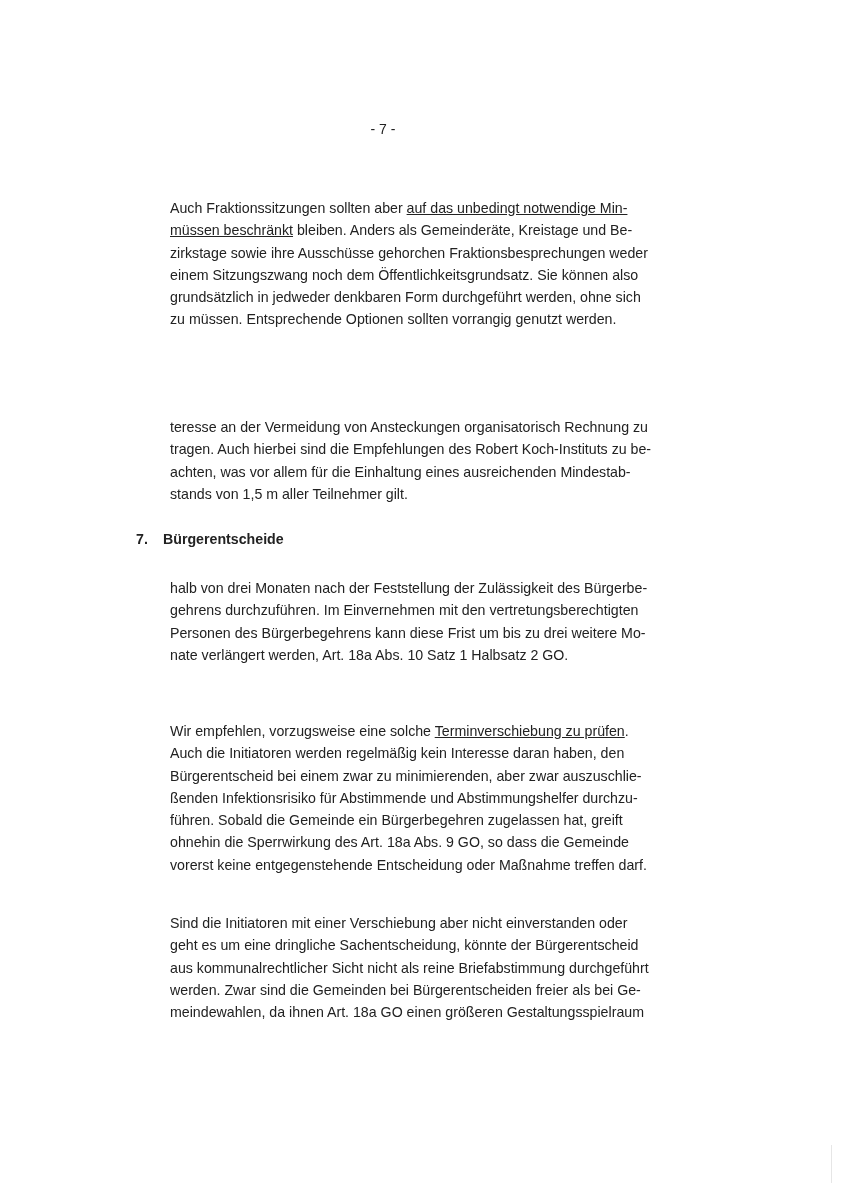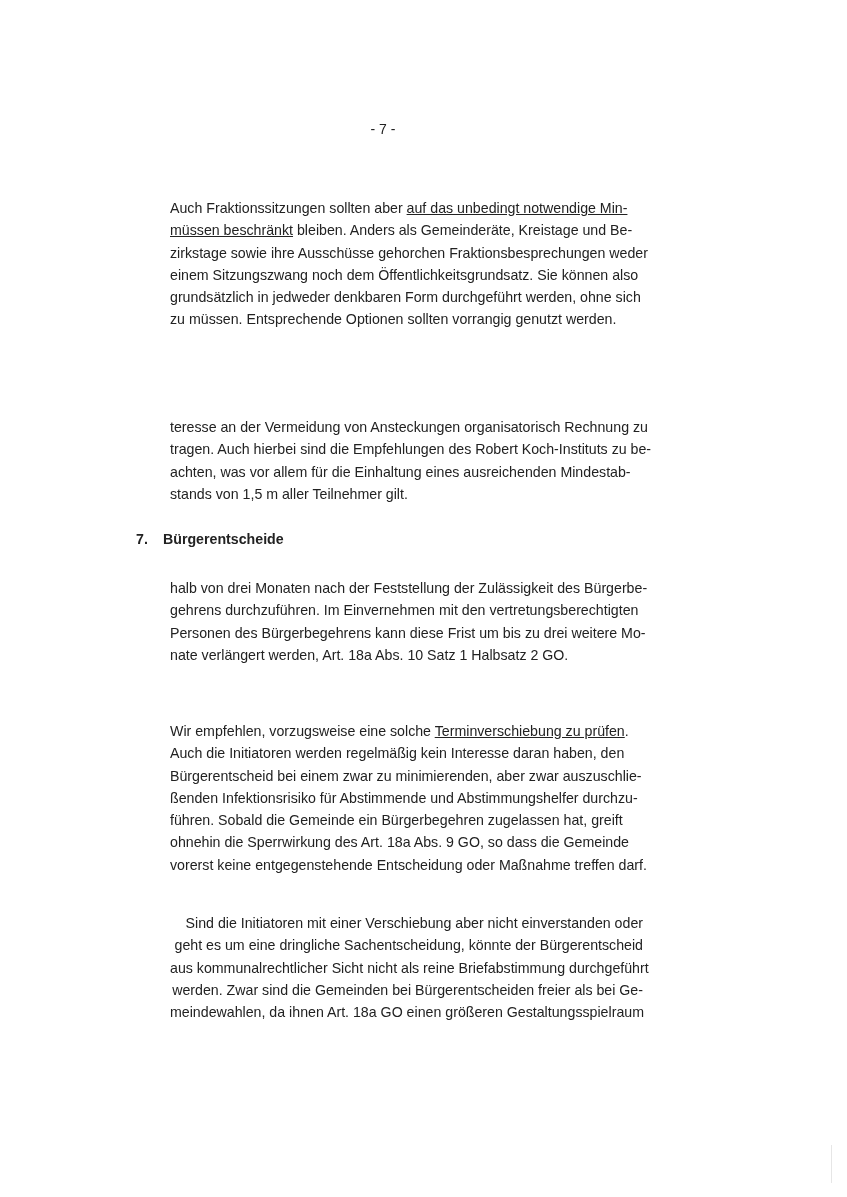--- a/index.html
+++ b/index.html
@@ -46,21 +46,21 @@
     </div>
   <div class="para" style="top:720px;">
       <span class="line"><span>Wir empfehlen, vorzugsweise eine solche </span><span class="u">Terminverschiebung zu prüfen</span><span>.</span></span>
       <span class="line"><span>Auch die Initiatoren werden regelmäßig kein Interesse daran haben, den</span></span>
       <span class="line"><span>Bürgerentscheid bei einem zwar zu minimierenden, aber zwar auszuschlie-</span></span>
       <span class="line"><span>ßenden Infektionsrisiko für Abstimmende und Abstimmungshelfer durchzu-</span></span>
       <span class="line"><span>führen. Sobald die Gemeinde ein Bürgerbegehren zugelassen hat, greift</span></span>
       <span class="line"><span>ohnehin die Sperrwirkung des Art. 18a Abs. 9 GO, so dass die Gemeinde</span></span>
       <span class="line"><span>vorerst keine entgegenstehende Entscheidung oder Maßnahme treffen darf.</span></span>
     </div>
-  <div class="para" style="top:912px;text-align:right;">
+  <div class="para" style="top:912px;">
       <span class="line"><span>Sind die Initiatoren mit einer Verschiebung aber nicht einverstanden oder</span></span>
       <span class="line"><span>geht es um eine dringliche Sachentscheidung, könnte der Bürgerentscheid</span></span>
       <span class="line"><span>aus kommunalrechtlicher Sicht nicht als reine Briefabstimmung durchgeführt</span></span>
       <span class="line"><span>werden. Zwar sind die Gemeinden bei Bürgerentscheiden freier als bei Ge-</span></span>
       <span class="line"><span>meindewahlen, da ihnen Art. 18a GO einen größeren Gestaltungsspielraum</span></span>
     </div>
 
   <div class="edge-line"></div>
 </div>
 

